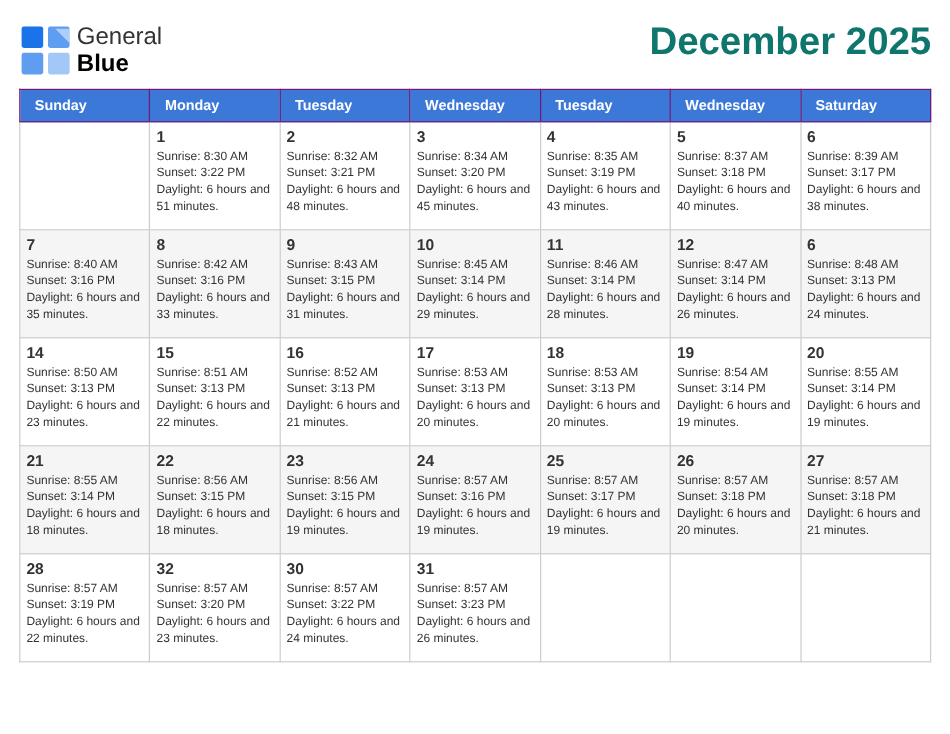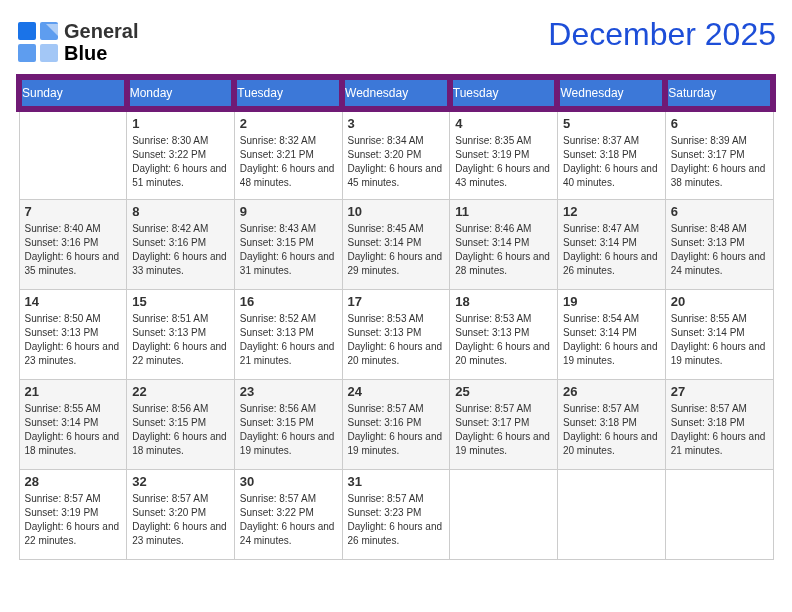--- a/index.html
+++ b/index.html
@@ -20,41 +20,41 @@
       display: flex;
       flex-direction: column;
       align-items: flex-start;
       margin-top: 4px;
     }
     .title-area {
       text-align: right;
     }
     .month-title {
       font-size: 32px;
-      color: #1d4ed8;
-      font-weight: normal;
+      color: #0f766e;
+      font-weight: bold;
     }
     .location-title {
       font-size: 14px;
       color: #555;
       margin-top: 2px;
     }
     .calendar-table {
       width: 100%;
       border-collapse: collapse;
       font-size: 11px;
     }
     .calendar-table th {
       background-color: #3c78d8;
       color: #fff;
-      padding: 6px 0;
+      padding: 6px 12px;
       text-align: left;
       font-size: 12px;
-      font-weight: normal;
-      border: 6px solid #701a75;
+      font-weight: bold;
+      border: 1px solid #701a75;
     }
     .calendar-table td {
       border: 1px solid #ccc;
       vertical-align: top;
       padding: 4px 5px;
       width: 108px;
       height: 90px;
     }
     .day-number {
       font-size: 13px;
@@ -91,21 +91,21 @@
         <svg width="44" height="44" viewBox="0 0 44 44">
           <rect x="2" y="2" width="18" height="18" rx="2" fill="#1a73e8"></rect>
           <rect x="24" y="2" width="18" height="18" rx="2" fill="#1a73e8" opacity="0.7"></rect>
           <rect x="2" y="24" width="18" height="18" rx="2" fill="#1a73e8" opacity="0.7"></rect>
           <rect x="24" y="24" width="18" height="18" rx="2" fill="#1a73e8" opacity="0.4"></rect>
 
           <polygon points="30,4 42,4 42,16" fill="#fff" opacity="0.5"></polygon>
         </svg>
       </div>
       <div>
-        <div style="font-size:20px;font-weight:bold;color:#333;line-height:1.1;text-align:center;">
+        <div style="font-size:20px;font-weight:normal;color:#333;line-height:1.1;text-align:center;">
           <span style="color:#333;">General</span>
         </div>
         <div style="font-size:20px;font-weight:bold;color:#000000;line-height:1.1;">Blue</div>
       </div>
     </div>
   </div>
   <div class="title-area">
     <div class="month-title">December 2025</div>
   </div>
 </div>

